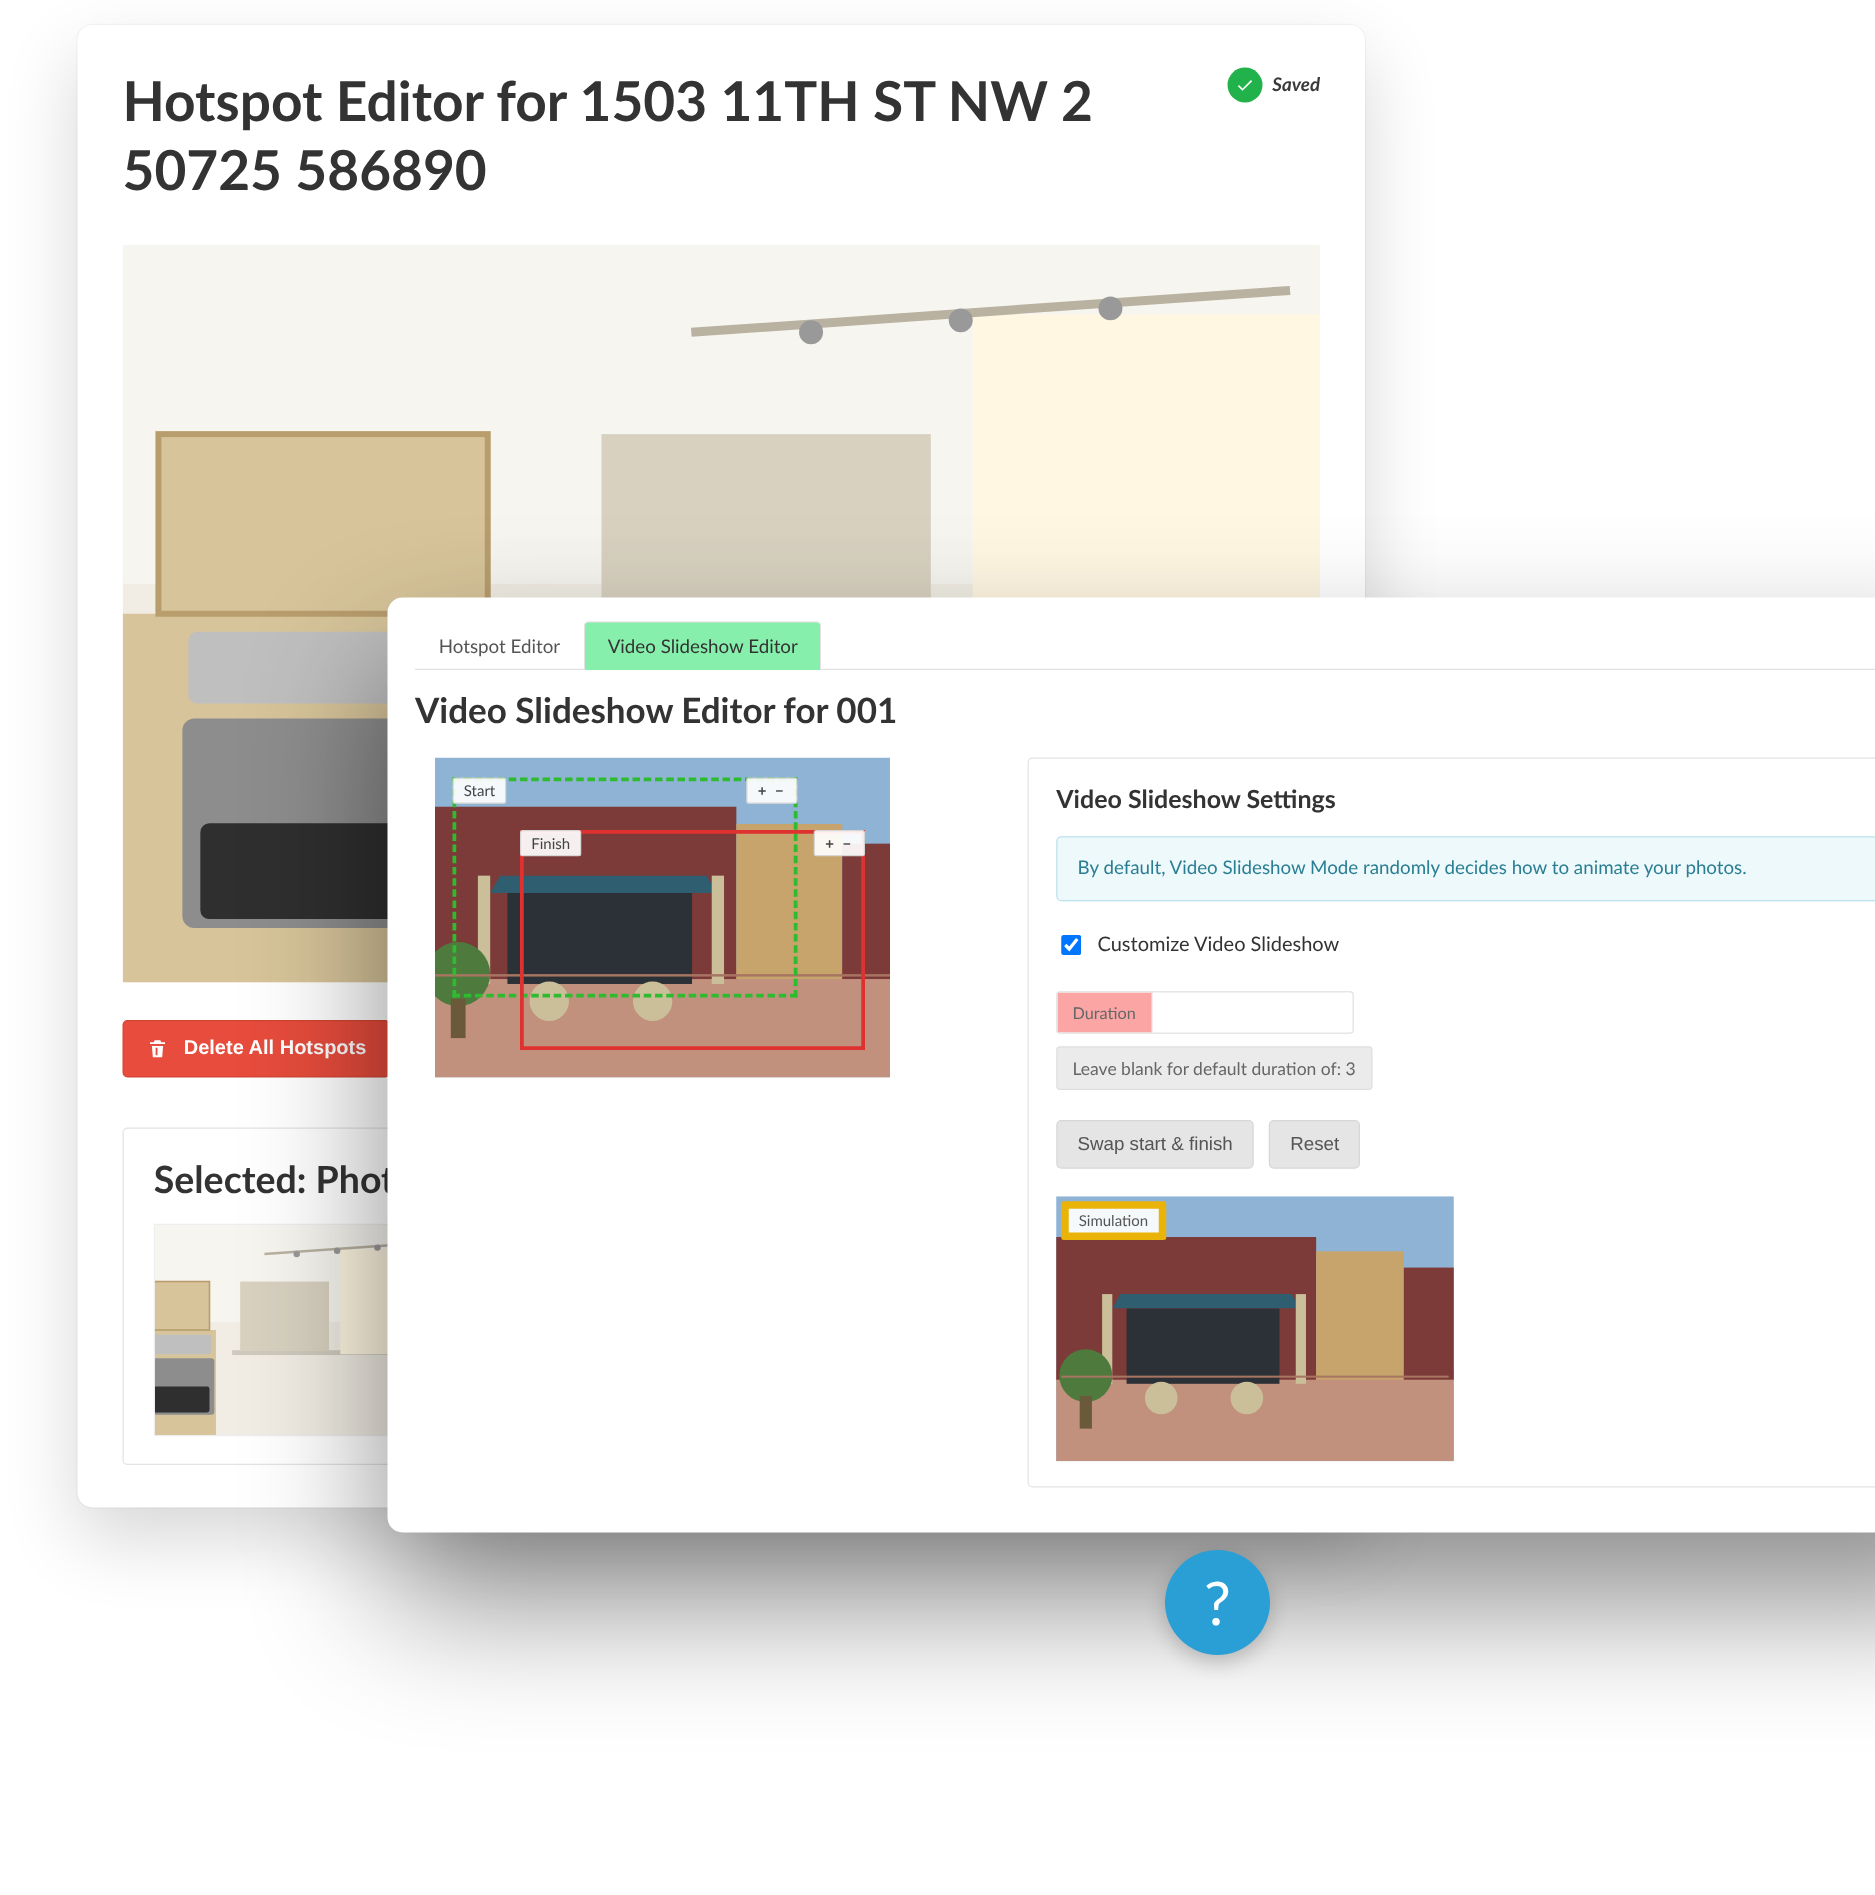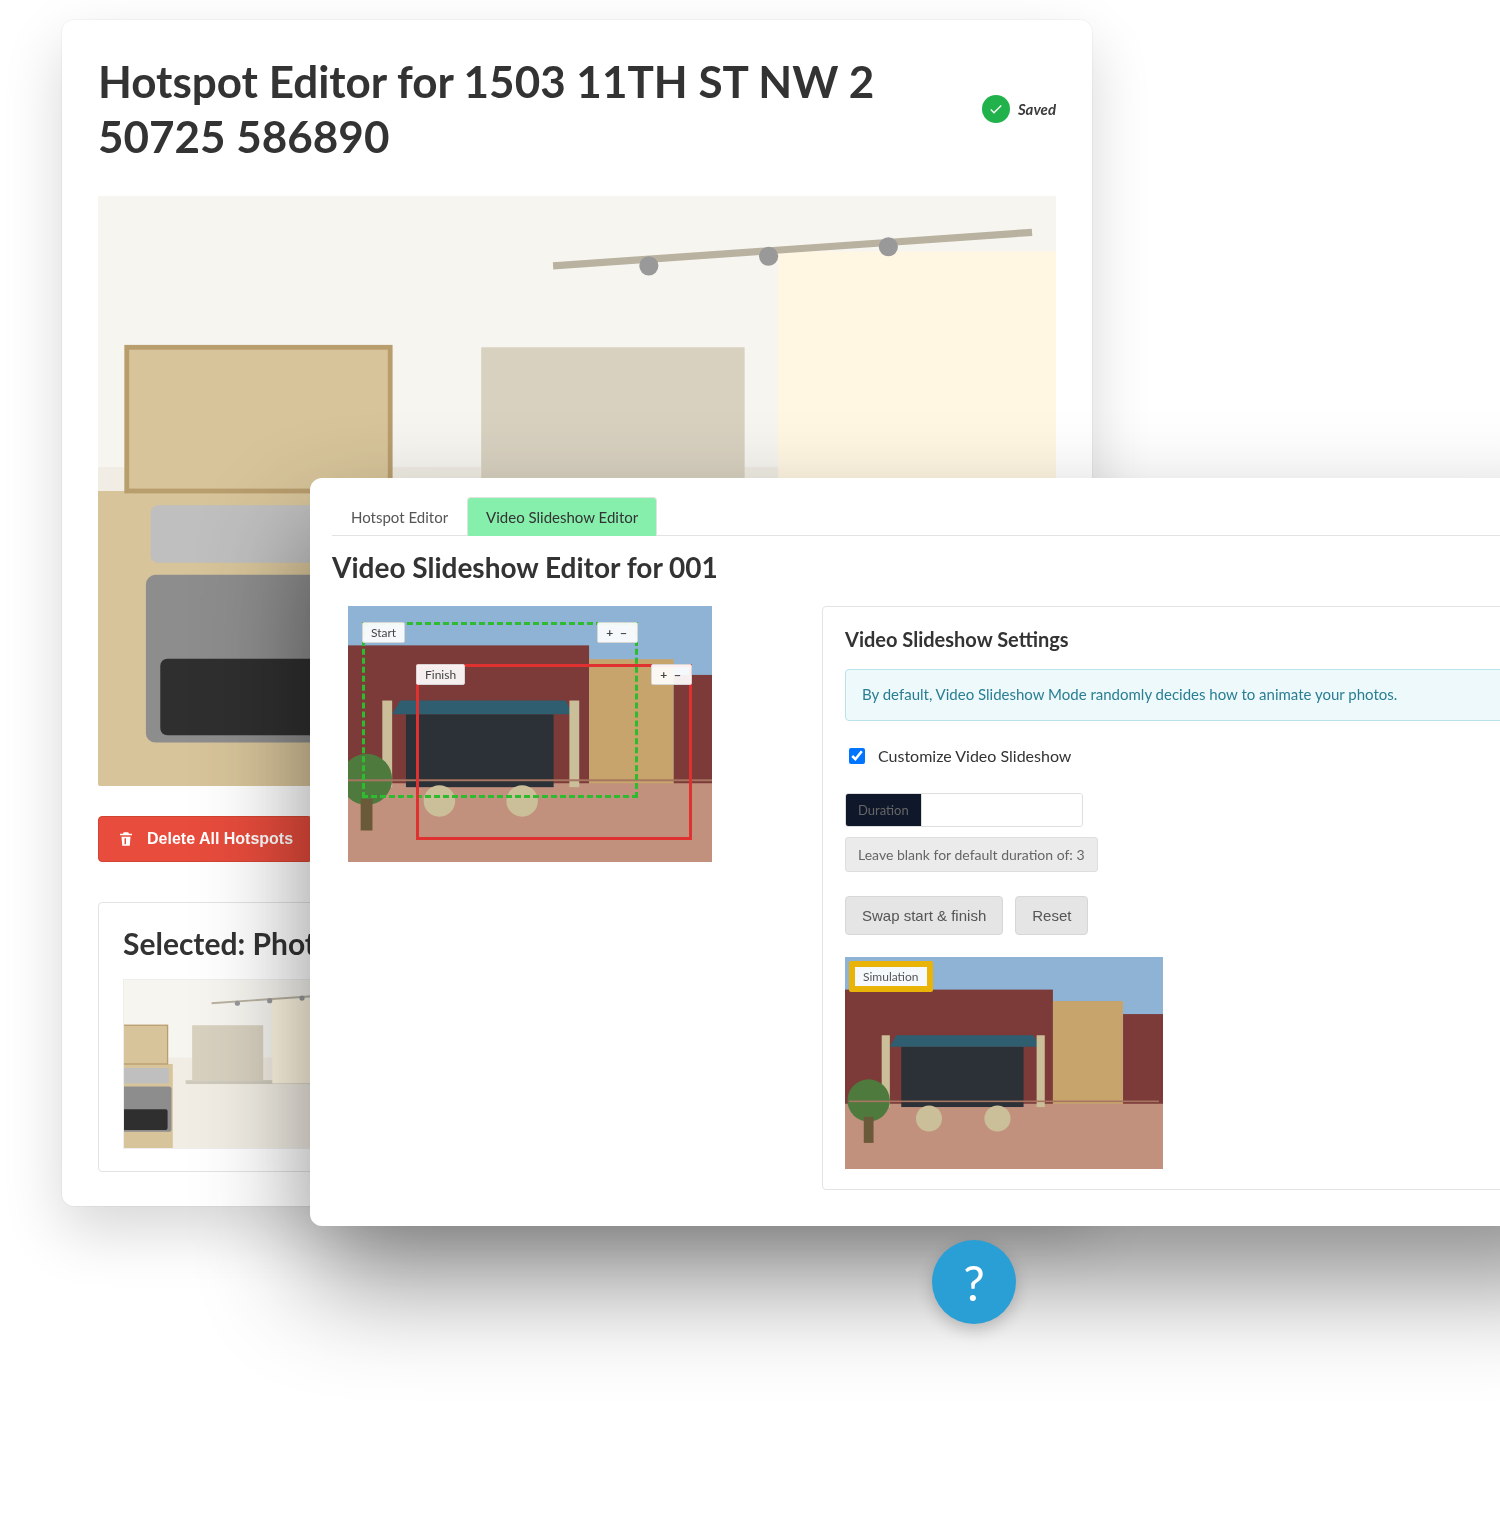--- a/index.html
+++ b/index.html
@@ -25,21 +25,21 @@
     width: 1030px;
     background: #fff;
     border-radius: 12px;
     padding: 34px 36px;
     box-shadow: 0 25px 60px rgba(0,0,0,.16), 0 0 0 1px rgba(0,0,0,.03);
   }
 
   .hdr-row {
     display: flex;
     justify-content: space-between;
-    align-items: center;
+    align-items: flex-start;
     gap: 20px;
   }
   .hdr-title {
     font-size: 44px;
     line-height: 1.25;
     font-weight: 700;
     color: #333;
     max-width: 780px;
     margin: 0;
   }
@@ -257,21 +257,21 @@
 
   .duration {
     display: inline-flex;
     align-items: center;
     border: 1px solid #dedede;
     border-radius: 3px;
     overflow: hidden;
     height: 34px;
   }
   .duration .pre {
-    background: #0f172a;
+    background: #fca5a5;
     padding: 0 12px;
     font-size: 13px;
     color: #666;
     height: 100%;
     display: flex;
     align-items: center;
     border-right: 1px solid #dedede;
   }
   .duration input {
     border: none;

